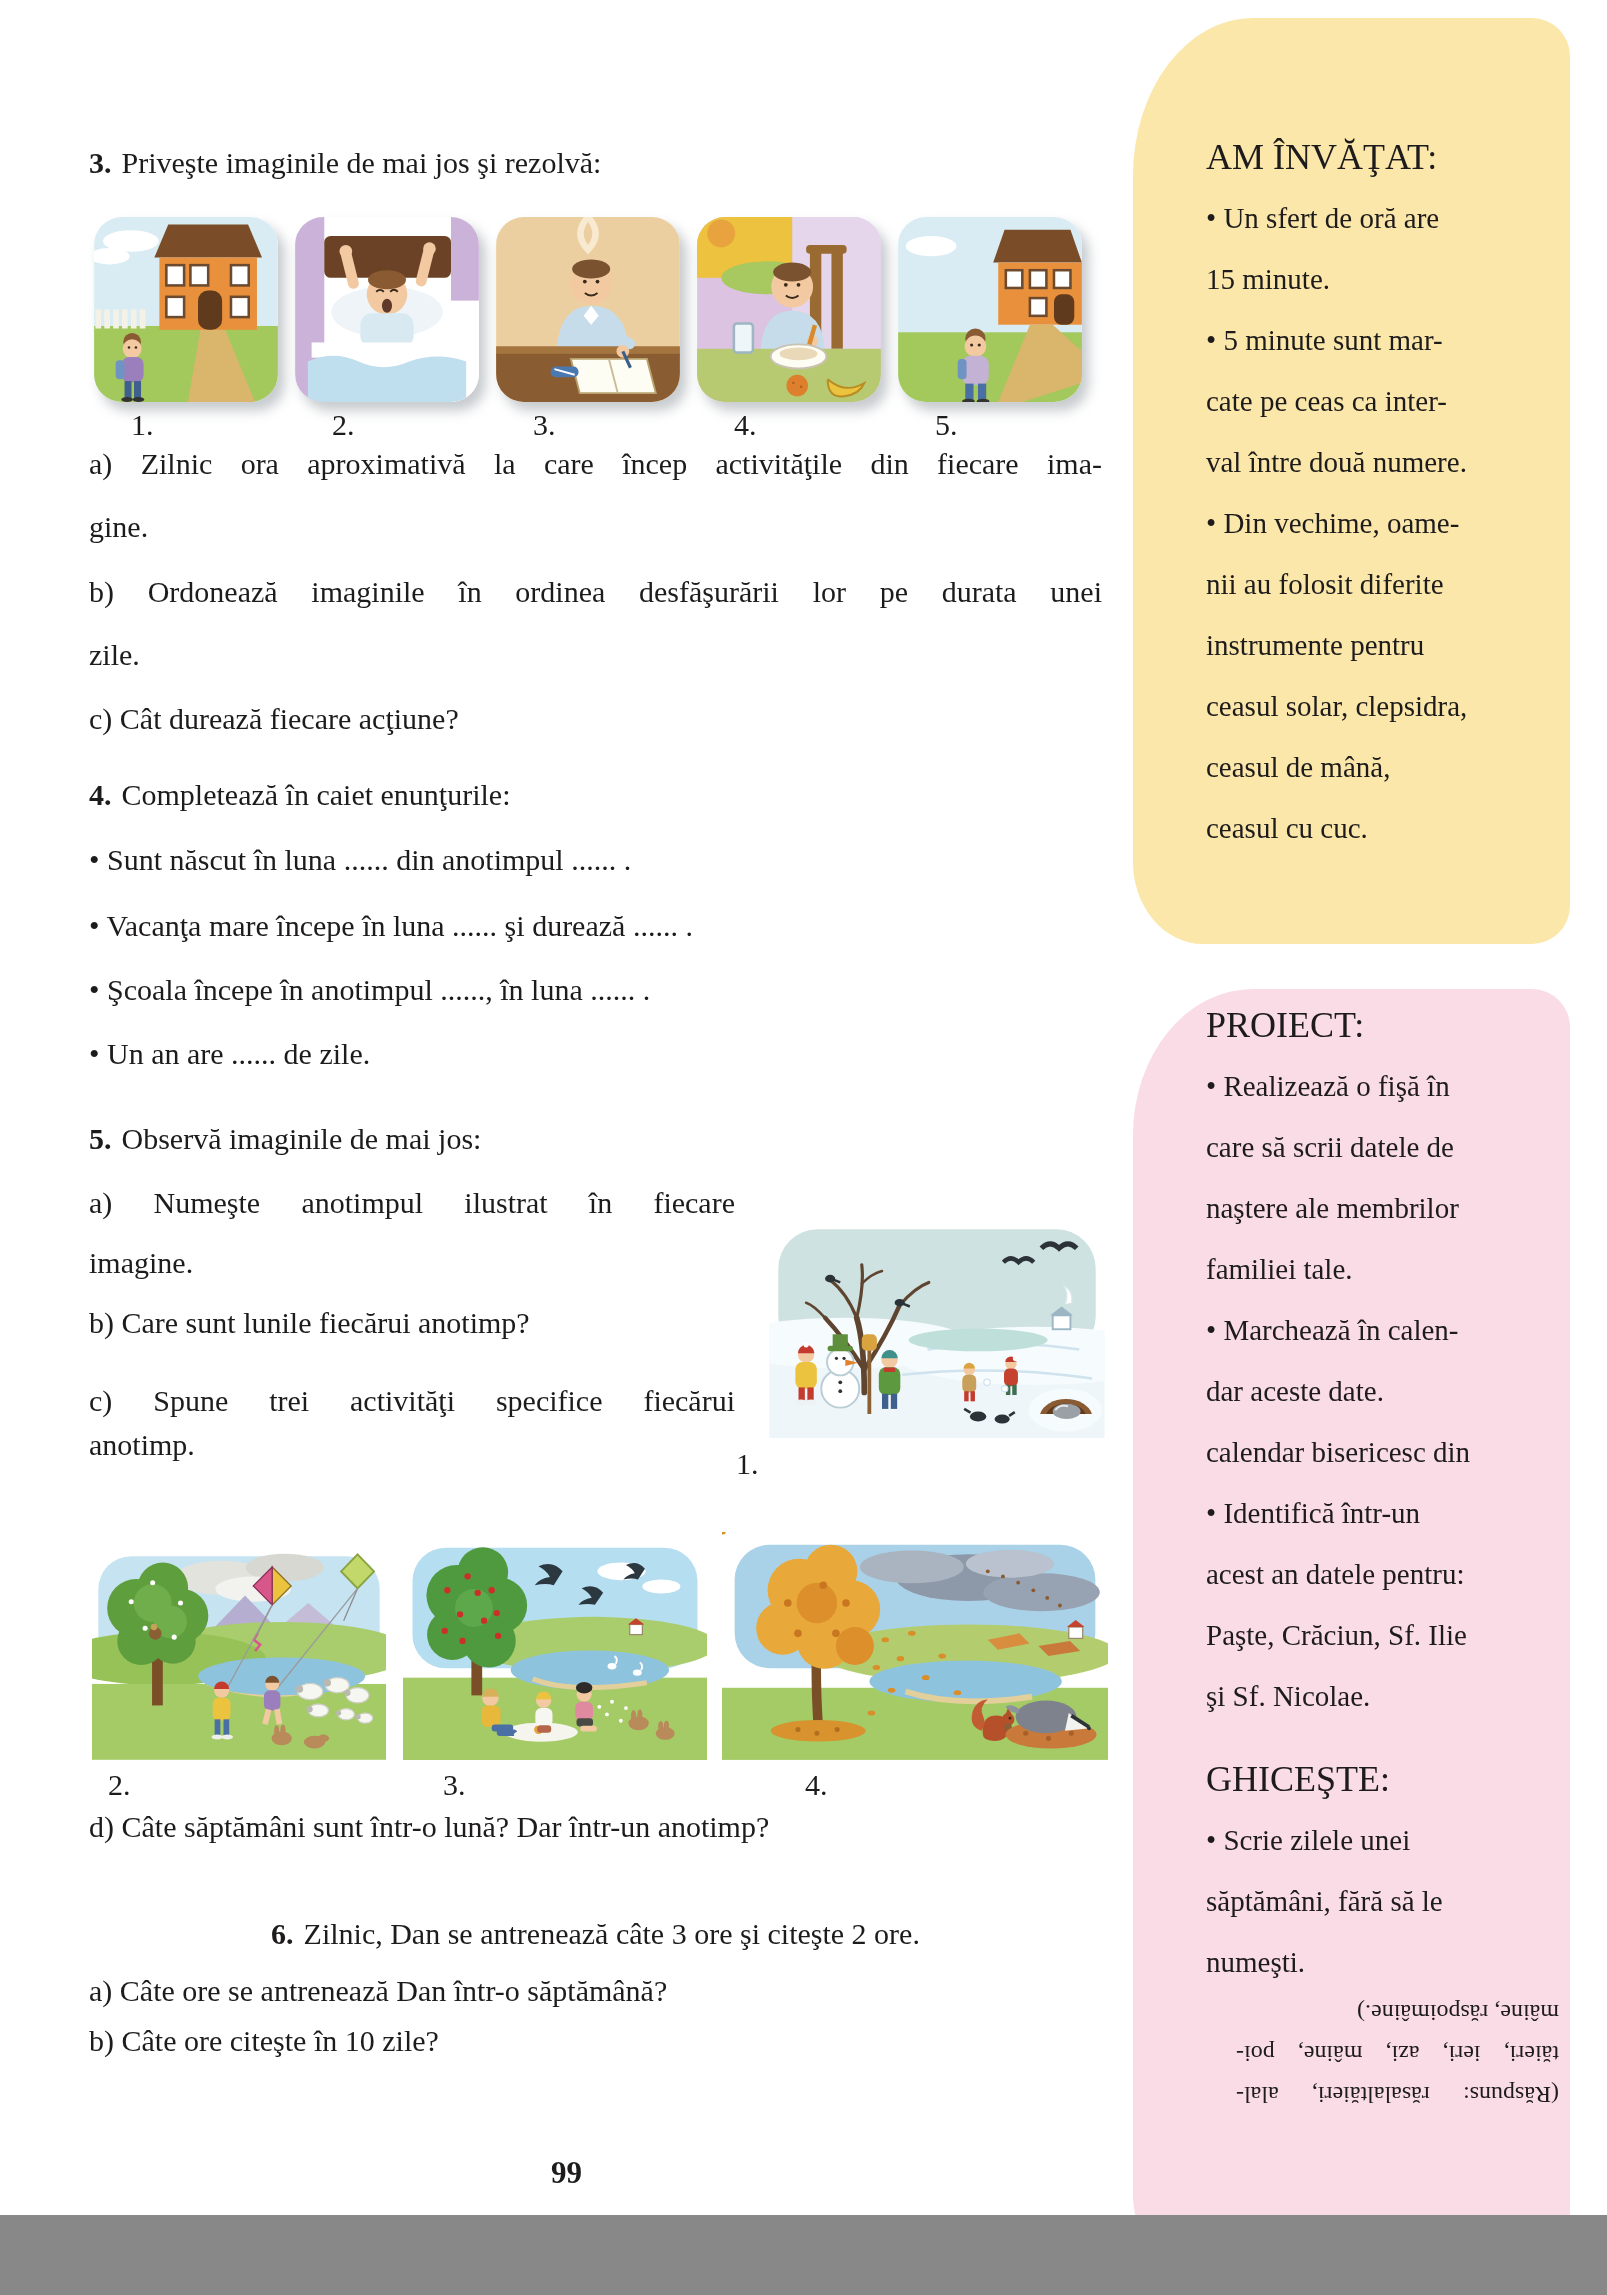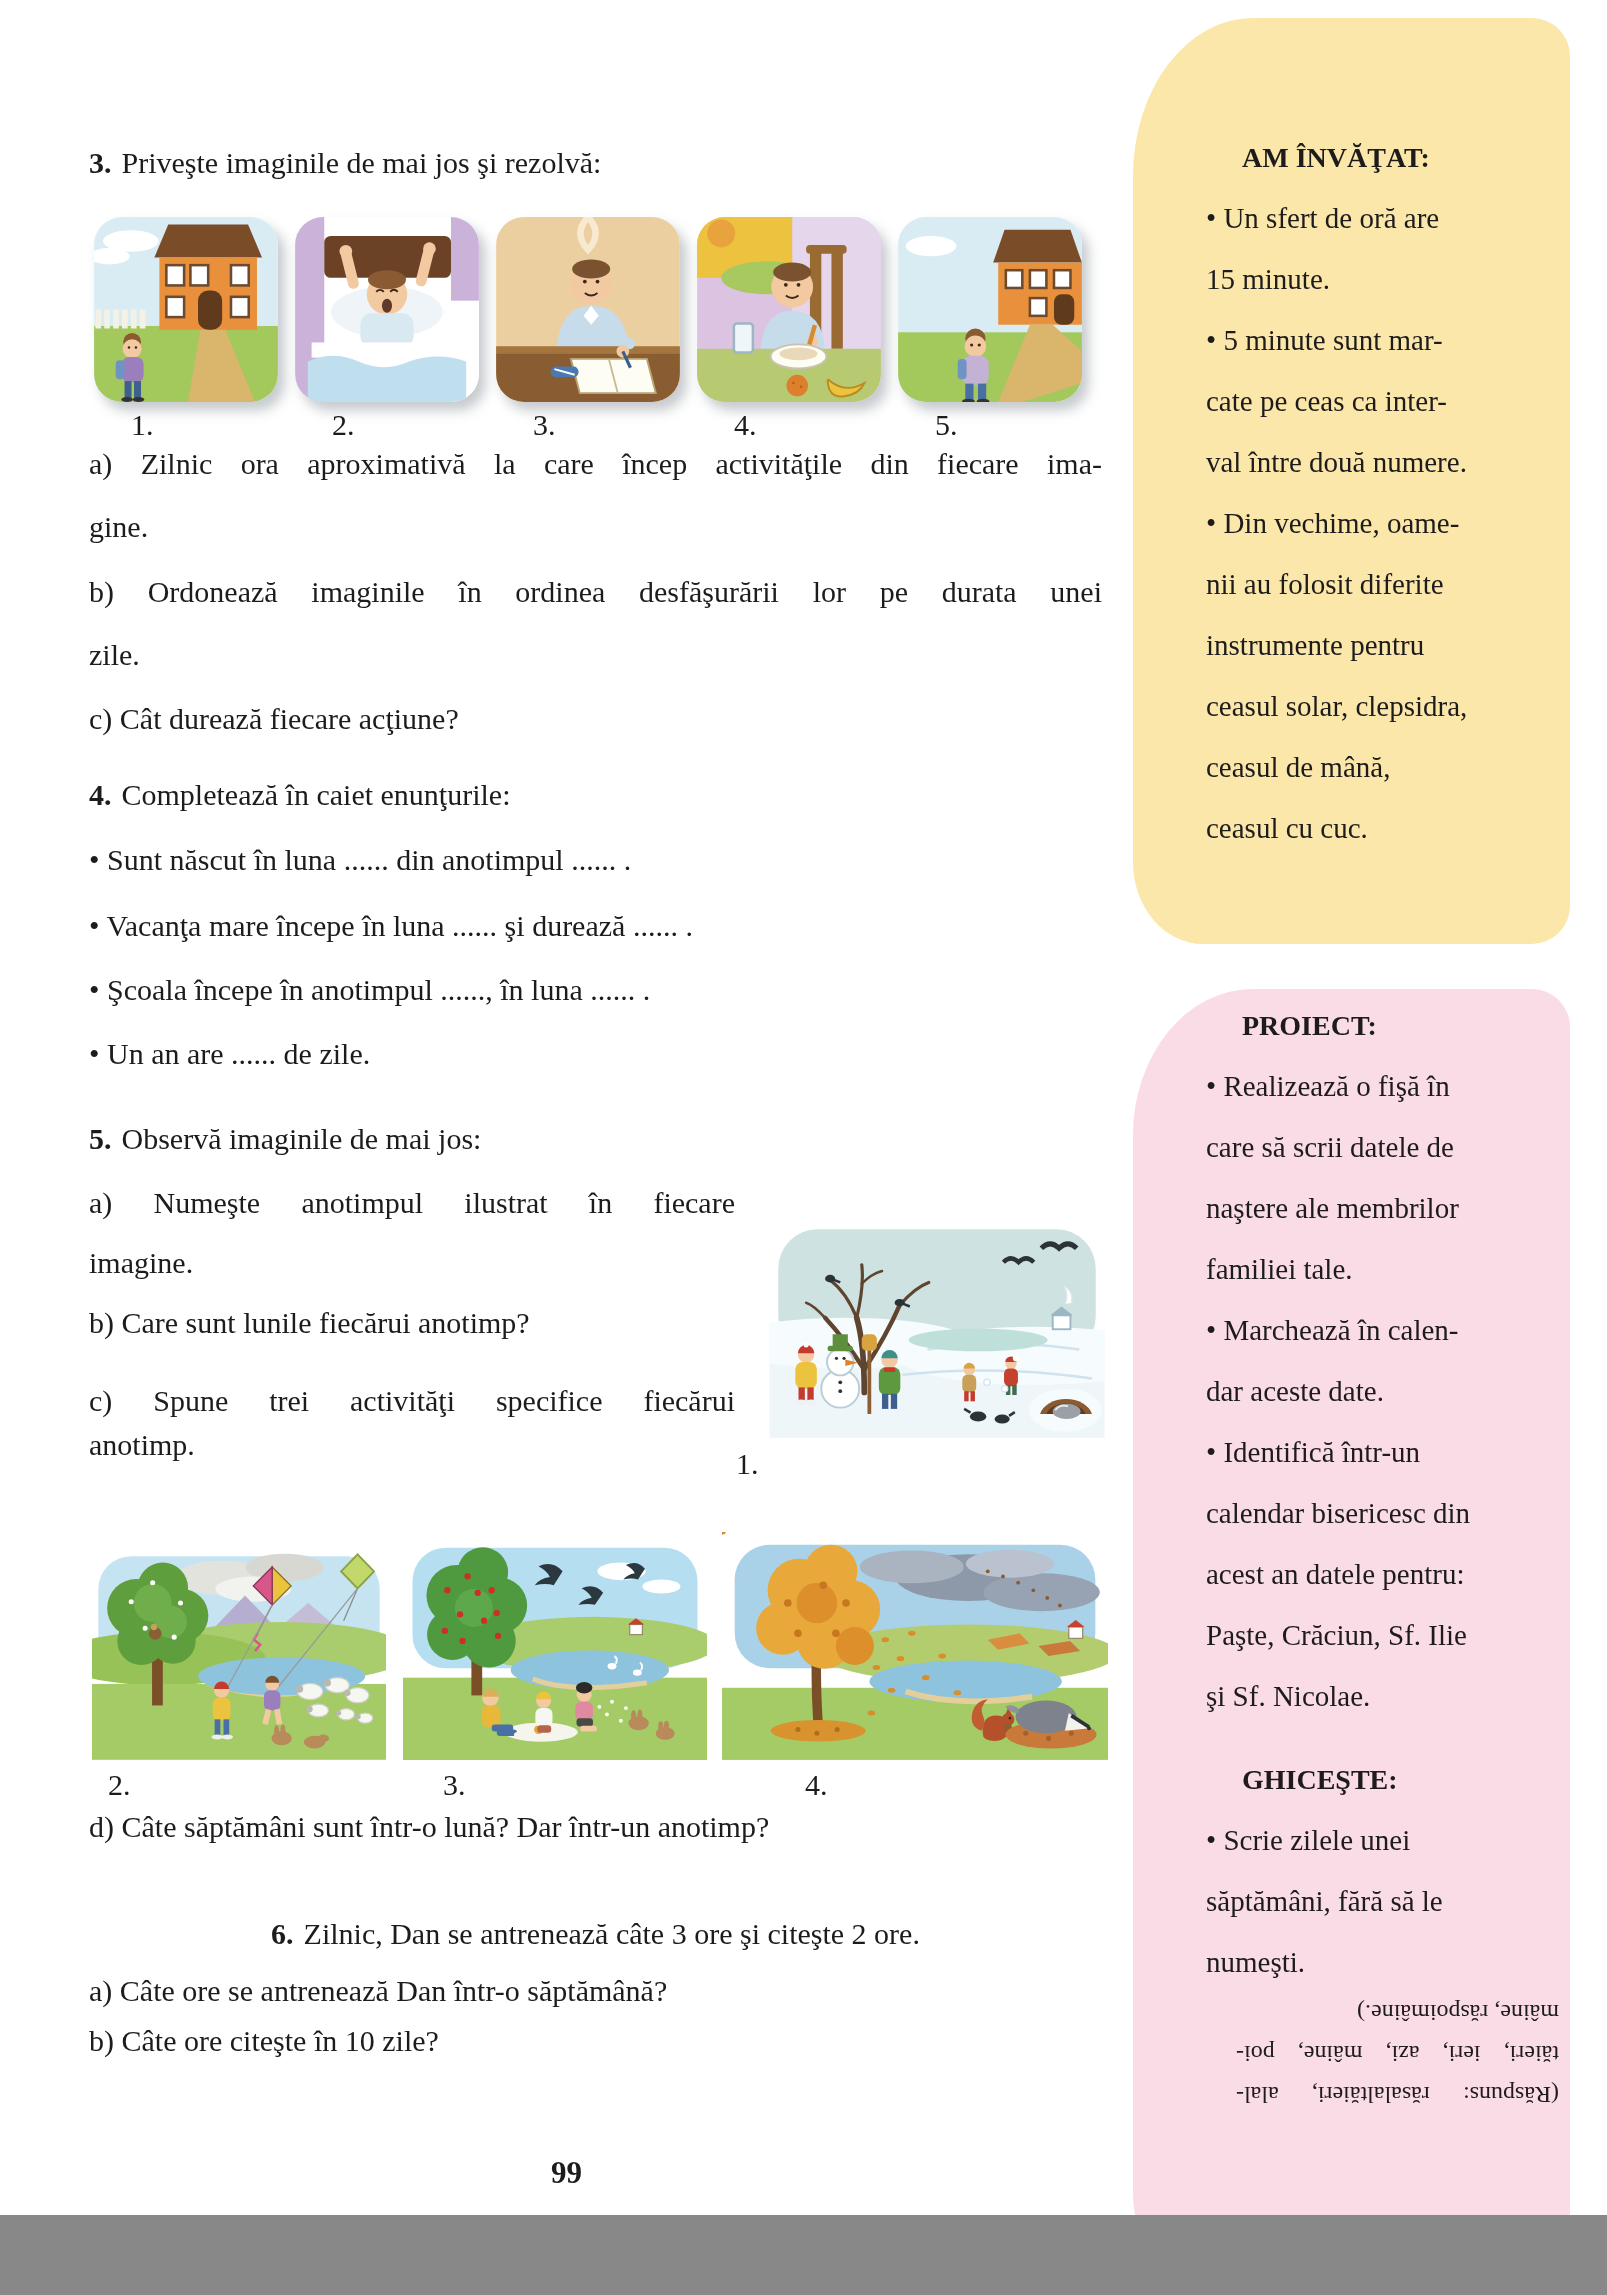--- a/index.html
+++ b/index.html
@@ -15,21 +15,21 @@
   .cardlabels{position:absolute;display:flex;gap:17px;font-size:30px;}
   .cardlabels span{display:block;width:184px;text-indent:37px;}
   .season{position:absolute;margin:0;}
   .season svg{display:block;}
   .figlabel{position:absolute;font-size:30px;}
   .pagenum{position:absolute;font-size:31px;font-weight:bold;text-align:left;width:89px;}
   .box{position:absolute;width:437px;}
   .box.yellow{background:#fbe7a9;border-radius:120px 38px 38px 70px / 158px 38px 38px 82px;}
   .box.pink{background:#fadce6;border-radius:120px 38px 38px 108px / 146px 38px 38px 95px;}
   .sbcol{position:absolute;width:345px;}
-  .sb-head{font-weight:bold;font-size:28px;line-height:61px;white-space:nowrap;margin-left:36px;}
+  .sb-head{font-weight:normal;font-size:36px;line-height:61px;white-space:nowrap;}
   .sb-line{font-size:29px;line-height:61px;white-space:nowrap;}
   .gap-top{margin-top:21.5px;}
   .answer{position:absolute;width:323px;transform:rotate(180deg);}
   .ans-line{font-size:24px;line-height:41px;}
   .ans-just{text-align:justify;text-align-last:justify;}
 </style>
 </head>
 <body>
 
 <div class="page">
@@ -568,22 +568,22 @@
 
   <div class="box pink" style="left:1133px;top:989px;height:1302px;"></div>
   <div class="sbcol" style="left:1206px;top:995px;">
     <div class="sb-head">PROIECT:</div>
     <div class="sb-line">• Realizează o fişă în</div>
     <div class="sb-line">care să scrii datele de</div>
     <div class="sb-line">naştere ale membrilor</div>
     <div class="sb-line">familiei tale.</div>
     <div class="sb-line">• Marchează în calen-</div>
     <div class="sb-line">dar aceste date.</div>
+    <div class="sb-line">calendar bisericesc din</div>
     <div class="sb-line">• Identifică într-un</div>
-    <div class="sb-line">calendar bisericesc din</div>
     <div class="sb-line">acest an datele pentru:</div>
     <div class="sb-line">Paşte, Crăciun, Sf. Ilie</div>
     <div class="sb-line">şi Sf. Nicolae.</div>
     <div class="sb-head gap-top">GHICEŞTE:</div>
     <div class="sb-line">• Scrie zilele unei</div>
     <div class="sb-line">săptămâni, fără să le</div>
     <div class="sb-line">numeşti.</div>
   </div>
   <div class="answer" style="left:1236px;top:1992px;">
     <div class="ans-line ans-just">(Răspuns: răsalaltăieri, alal-</div>

